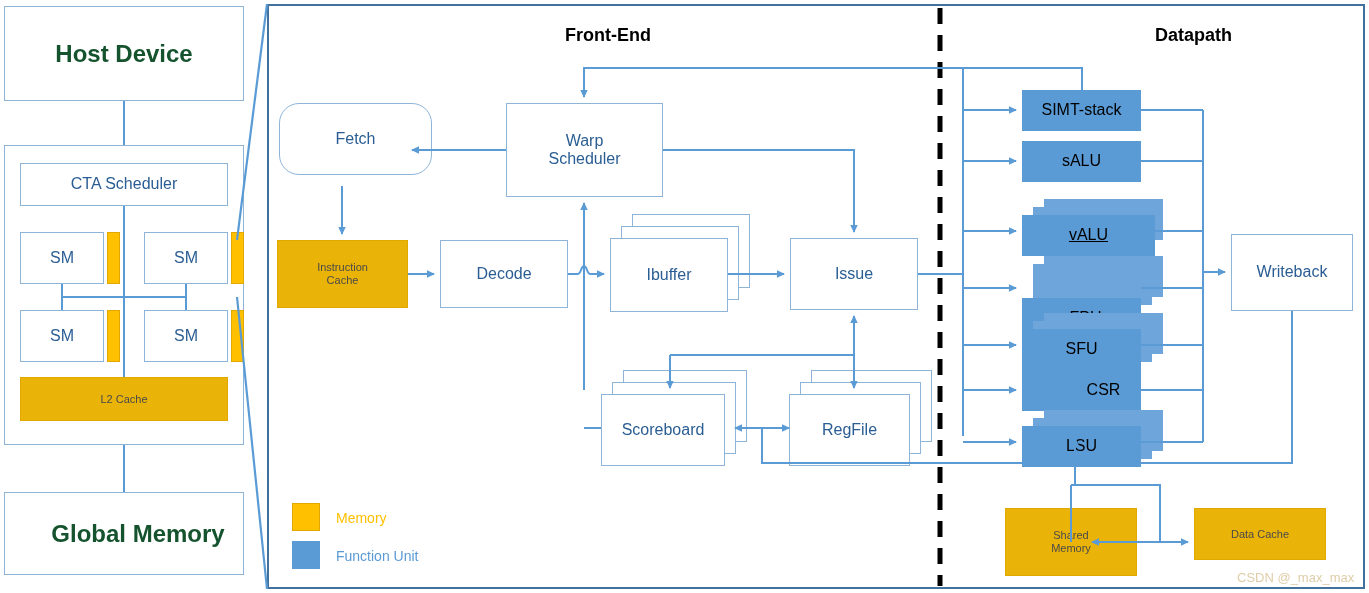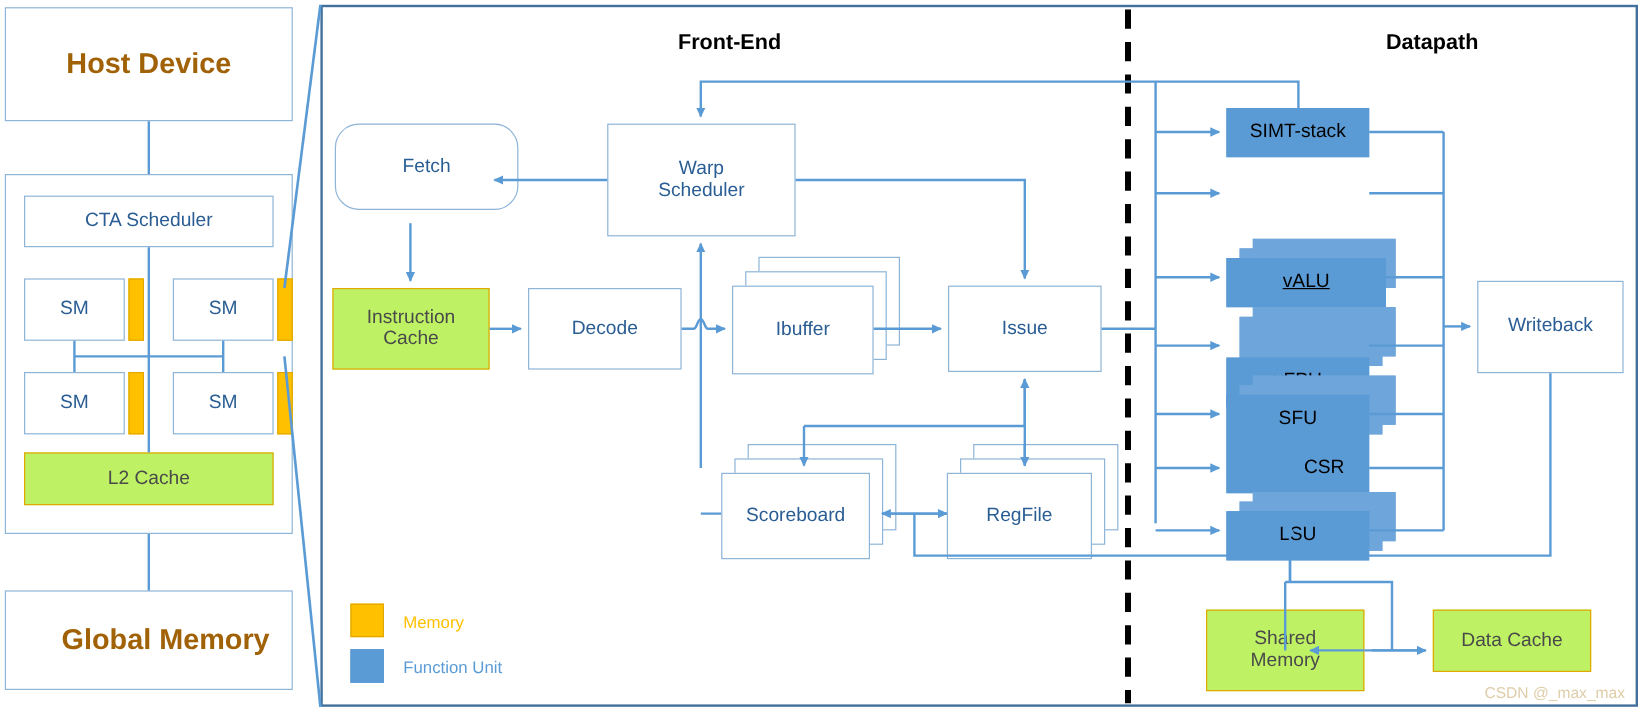--- a/index.html
+++ b/index.html
@@ -5,23 +5,23 @@
   html,body{margin:0;padding:0;background:#ffffff;}
   body{width:1369px;height:593px;font-family:"Liberation Sans",sans-serif;overflow:hidden;}
   #root{position:relative;width:1369px;height:593px;}
 
   .box{position:absolute;box-sizing:border-box;display:flex;align-items:center;
        justify-content:center;text-align:center;line-height:1.15;}
 
   
   .wbox{background:#ffffff;border:1.3px solid #8eb4d8;color:#2a5d93;font-size:16px;}
   
-  .hbox{background:#ffffff;border:1.3px solid #8eb4d8;color:#a16207;font-size:24px;font-weight:bold;}
-  
-  .obox{background:#bef264;border:1.1px solid #e0a800;color:#4a4a4a;font-size:16px;}
+  .hbox{background:#ffffff;border:1.3px solid #8eb4d8;color:#14532d;font-size:24px;font-weight:bold;}
+  
+  .obox{background:#eab308;border:1.1px solid #e0a800;color:#4a4a4a;font-size:11px;}
   
   .bbox{background:#5B9BD5;border:1px solid #5B9BD5;color:#000000;font-size:16px;}
 
   
   .sheet{position:absolute;box-sizing:border-box;}
   .sheet.w{background:#ffffff;border:1.2px solid #8eb4d8;}
   .sheet.b{background:#6ea5da;border:1px solid #6ea5da;}
 
   .panel{position:absolute;box-sizing:border-box;border:2px solid #41719C;background:#ffffff;}
   .subpanel{position:absolute;box-sizing:border-box;border:1.2px solid #8eb4d8;background:#ffffff;}
@@ -140,20 +140,25 @@
       <span>RegFile</span>
     </div>
   </div>
 
   <div style="position:absolute;left:1022px;top:90px;width:145px;height:41px;">
     <div class="box bbox" style="left:0;top:0;width:119px;height:41px;">
       <span>SIMT-stack</span>
     </div>
   </div>
 
+  <div style="position:absolute;left:1022px;top:141px;width:145px;height:41px;">
+    <div class="box bbox" style="left:0;top:0;width:119px;height:41px;">
+      <span>sALU</span>
+    </div>
+  </div>
 
   <div style="position:absolute;left:1022px;top:199px;width:150px;height:58px;">
     <div class="sheet b" style="left:22px;top:0;width:119px;height:41px;"></div>
     <div class="sheet b" style="left:11px;top:8px;width:119px;height:41px;"></div>
     <div class="box bbox" style="left:0;top:16px;width:133px;height:41px;text-decoration:underline;">
       <span>vALU</span>
     </div>
   </div>
 
   <div style="position:absolute;left:1022px;top:256px;width:150px;height:58px;">

